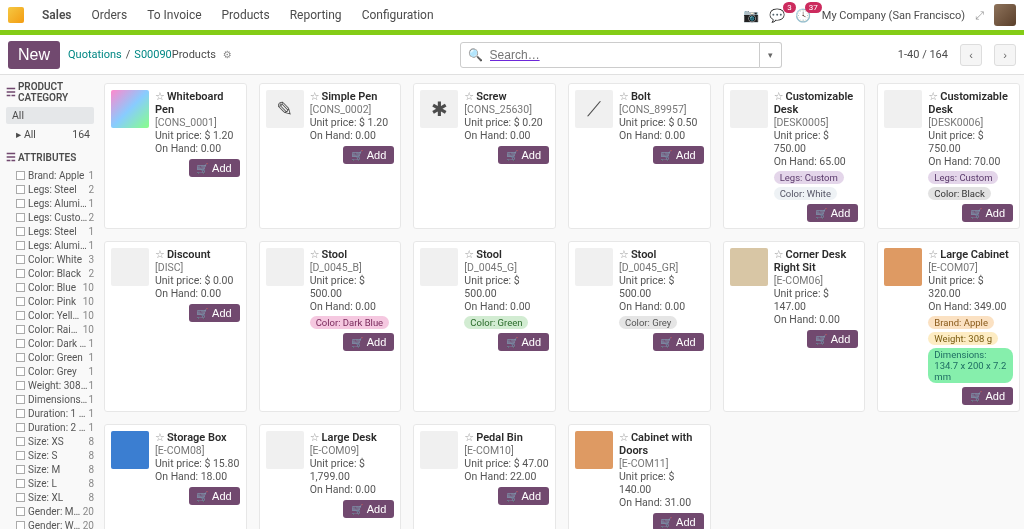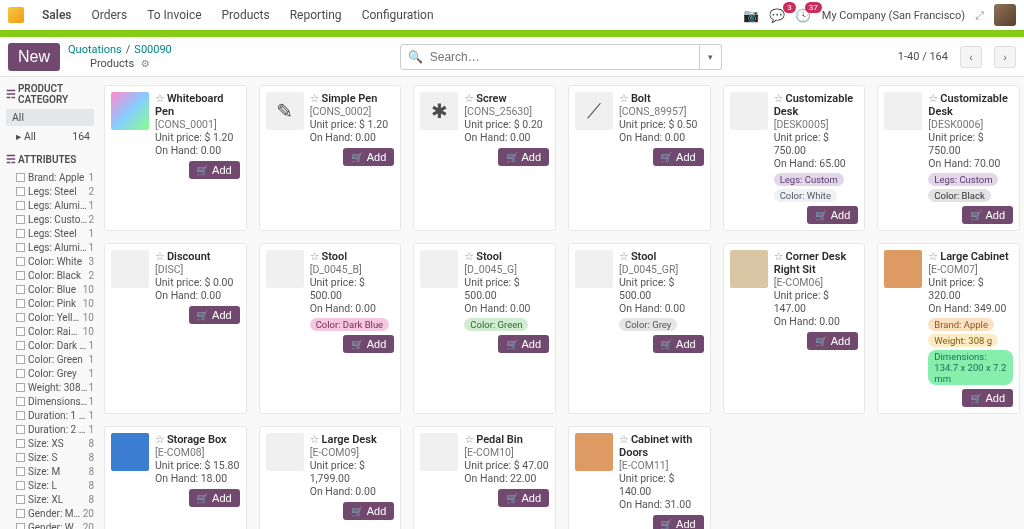--- a/index.html
+++ b/index.html
@@ -1,39 +1,39 @@
 <!DOCTYPE html>
 <html><head>
 <meta charset="utf-8">
 <style>
 * { box-sizing: border-box; margin: 0; padding: 0; }
 body { font-family: -apple-system, BlinkMacSystemFont, "Segoe UI", Roboto, sans-serif; font-size: 12px; color: #4c4c4c; background: #f9f9f9; width: 1024px; height: 529px; overflow: hidden; position: relative; }
 
 
-.topnav { height: 28px; background: #fff; border-bottom: 7px solid #84cc16; display: flex; align-items: center; padding: 15px 8px; font-size: 12px; }
+.topnav { height: 28px; background: #fff; border-bottom: 5px solid #84cc16; display: flex; align-items: center; padding: 15px 8px; font-size: 12px; }
 .nav-logo { width: 16px; height: 16px; background: linear-gradient(135deg,#f5c842,#f39c12); margin-right: 10px; border-radius: 2px; }
 .nav-links { display: flex; gap: 4px; }
 .nav-links a { color: #4c4c4c; text-decoration: none; padding: 6px 8px; }
 .nav-links a.active { font-weight: 600; }
 .topnav-right { margin-left: auto; display: flex; align-items: center; gap: 10px; font-size: 11px; color: #4c4c4c; }
 .topnav-right .icon { position: relative; font-size: 13px; }
 .badge { position: absolute; top: -6px; right: -10px; background: #cc2b5e; color: #fff; border-radius: 8px; font-size: 8px; padding: 1px 4px; min-width: 8px; text-align: center; }
 .avatar { width: 22px; height: 22px; border-radius: 3px; background: linear-gradient(135deg,#8e735b,#5a3f2a); }
 
 
 .actionbar { height: 40px; background: #fff; border-bottom: 1px solid #e0e0e0; display: flex; align-items: center; padding: 0 8px; gap: 8px; }
 .btn-new { background: #71496f; color: #fff; border: none; padding: 5px 10px; border-radius: 3px; font-size: 16px; font-weight: 500; cursor: pointer; }
-.breadcrumb { display: flex; flex-direction: column; line-height: 1.2; font-size: 11px; align-items: center; }
+.breadcrumb { display: flex; line-height: 1.2; font-size: 11px; }
 .breadcrumb .row1 { display: flex; gap: 4px; }
 .breadcrumb .link { color: #008784; }
 .breadcrumb .gear { color: #888; font-size: 10px; margin-left: 4px; }
 
 .search-wrap { margin-left: 220px; display: flex; align-items: center; gap: 0; }
 .search-box { width: 300px; height: 26px; border: 1px solid #ccc; border-radius: 3px 0 0 3px; display: flex; align-items: center; padding: 0 8px; background: #fff; }
-.search-box input { border: none; outline: none; width: 100%; font-size: 12px; color: #6d28d9; background: transparent; }
+.search-box input { border: none; outline: none; width: 100%; font-size: 12px; color: #6d28d9; background: transparent; text-decoration: underline; }
 .search-dd { width: 22px; height: 26px; border: 1px solid #ccc; border-left: none; border-radius: 0 3px 3px 0; background: #fff; display: flex; align-items: center; justify-content: center; font-size: 9px; color: #666; }
 
 .pager { margin-left: auto; display: flex; align-items: center; gap: 12px; font-size: 11px; }
 .pager button { width: 22px; height: 22px; border: 1px solid #ddd; background: #f5f5f5; border-radius: 3px; cursor: pointer; font-size: 11px; color: #666; }
 
 
 .main { display: flex; height: calc(529px - 68px); }
 
 
 .sidebar { width: 100px; padding: 6px; overflow-y: hidden; font-size: 10.5px; background: #f9f9f9; }

